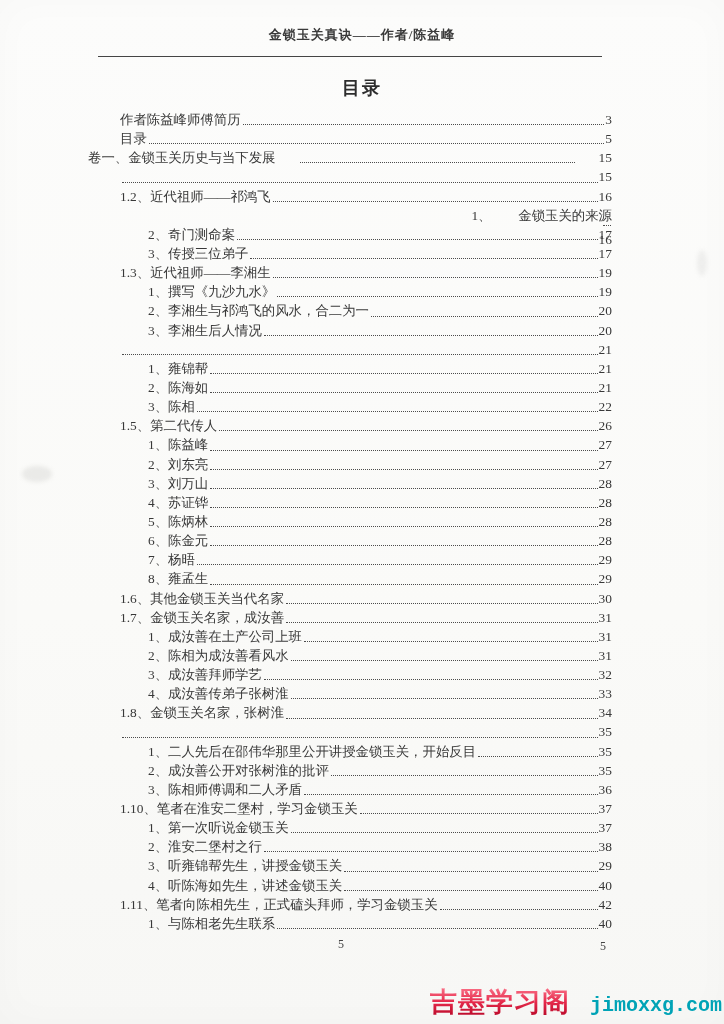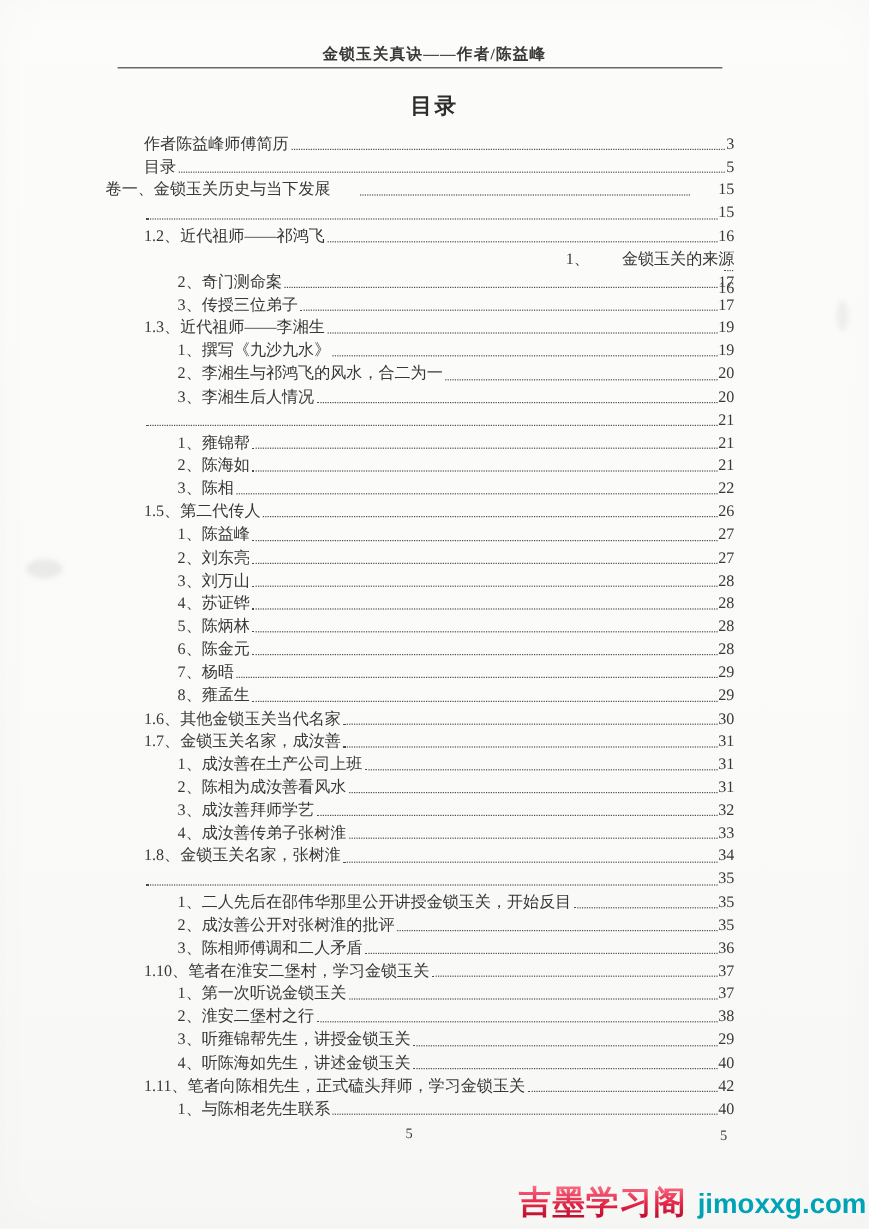--- a/index.html
+++ b/index.html
@@ -9,21 +9,21 @@
     font-family:"Liberation Serif","DejaVu Serif",serif;
     color:#3c3c3c;
     position:relative; overflow:hidden;
   }
   .page {
     position:absolute; inset:0;
     background:linear-gradient(180deg,#fcfcfb 0%,#fafaf8 60%,#f7f7f5 100%);
     box-shadow:inset 0 0 40px rgba(0,0,0,0.02);
   }
   .header-title {
-    position:absolute; top:36px; left:0; width:100%;
+    position:absolute; top:26px; left:0; width:100%;
     text-align:center; font-size:13px; font-weight:bold;
     letter-spacing:1px; color:#3a3a3a;
   }
   .header-rule {
     position:absolute; top:56px; left:98px; width:504px;
     height:0; border-top:1.6px solid #454545;
   }
   .toc-title {
     position:absolute; top:76px; left:0; width:100%;
     text-align:center; font-size:18px; font-weight:bold;
@@ -51,32 +51,32 @@
   .pagenum-center {
     position:absolute; top:937px; left:338px;
     font-size:12px; color:#444;
   }
   .pagenum-right {
     position:absolute; top:939px; left:600px;
     font-size:12px; color:#444;
   }
   .wm {
     position:absolute; top:984px; right:2px;
-    display:flex; align-items:baseline; gap:9px;
+    display:flex; align-items:baseline; gap:20px;
     white-space:nowrap;
   }
   .wm-brand {
     font-family:"Liberation Sans","DejaVu Sans",sans-serif;
     font-size:27px; font-weight:bold; letter-spacing:1px;
     color:transparent;
     -webkit-background-clip:text; background-clip:text;
   }
   .wm-site {
-    font-family:Liberation Sans, sans-serif;
-    font-size:23px; font-weight:bold;
+    font-family:Liberation Mono, monospace;
+    font-size:20px; font-weight:bold;
   }
   .artifact { position:absolute; border-radius:50%; filter:blur(2px); pointer-events:none; }
   .artifact-1 { left:22px; top:466px; width:30px; height:16px; background:rgba(160,160,155,0.18); }
   .artifact-2 { left:697px; top:250px; width:10px; height:26px; background:rgba(170,170,165,0.15); }
 </style>
 </head>
 <body>
 
 <div class="page">
 

